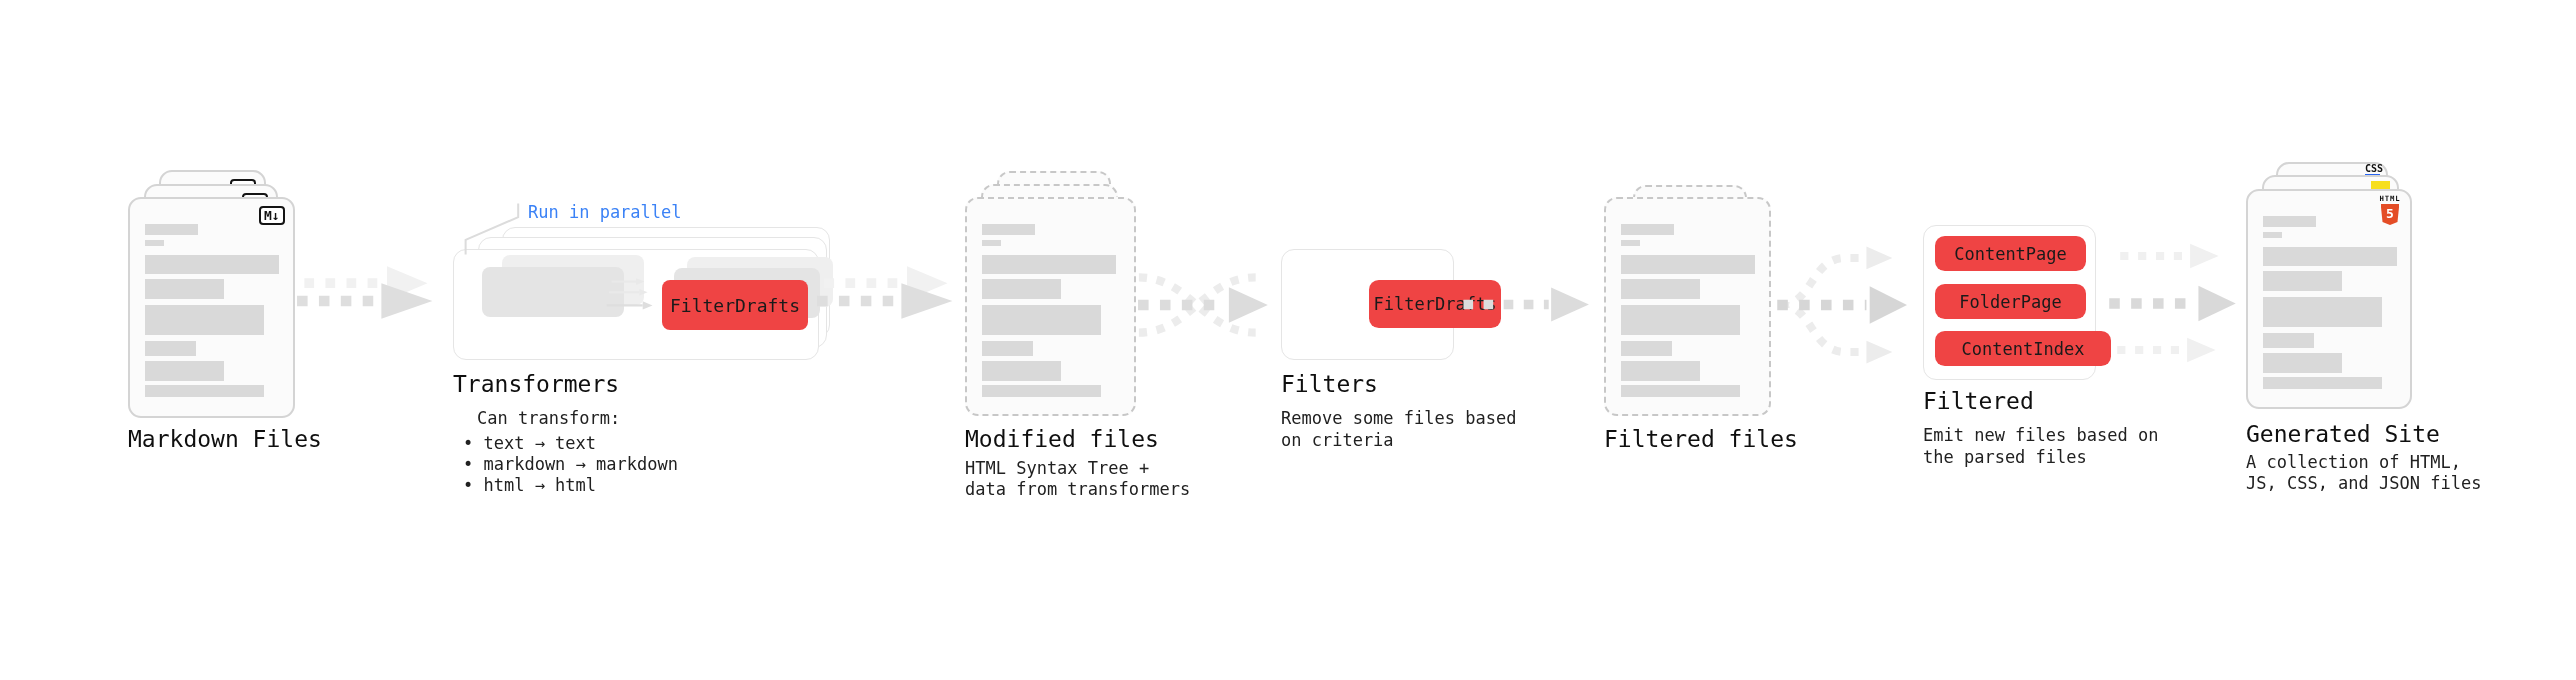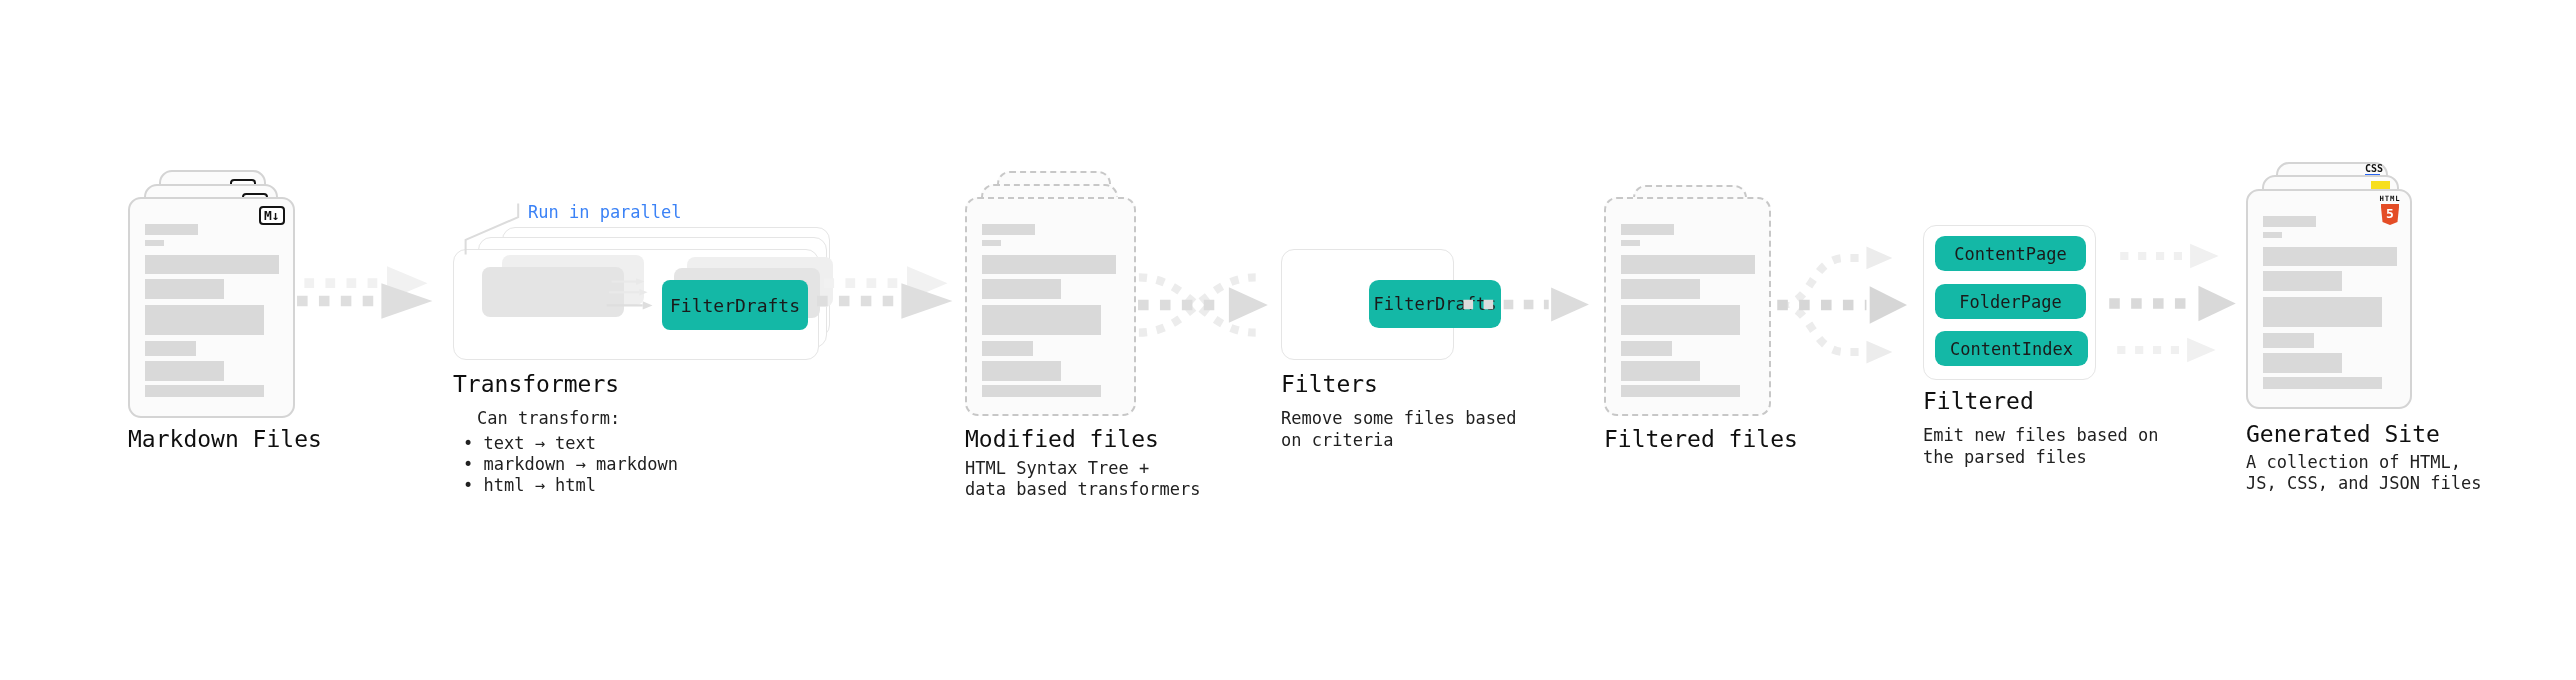--- a/index.html
+++ b/index.html
@@ -34,21 +34,21 @@
   .html5-badge { position: absolute; top: 4.1px; right: 9px; width: 22px; text-align: center; }
   .html5-badge .t { font-size: 7.3px; font-weight: bold; color: #111; line-height: 8.1px; letter-spacing: 0.8px; }
   .html5-badge .shield { width: 18.7px; height: 21px; margin: 0.8px auto 0; background: #e44d26;
               clip-path: polygon(0 0, 100% 0, 90% 86%, 50% 100%, 10% 86%);
               color: #fff; font-size: 13px; font-weight: bold; line-height: 20.3px; text-align: center; }
 
   
   .frame { position: absolute; background: #ffffff; border: 1.6px solid #e5e5e5; border-radius: 13px; }
 
   
-  .gbox { position: absolute; background: #14b8a6; border-radius: 8.1px; display: flex;
+  .gbox { position: absolute; background: #ef4444; border-radius: 8.1px; display: flex;
           align-items: center; justify-content: center; font-size: 18px; color: #1a1a1a; white-space: nowrap; }
   .gbox.g1 { background: #e4e4e4; }
   .gbox.g2 { background: #efefef; }
   .gbox.small { font-size: 17px; border-radius: 9.8px; }
 
   .heading { position: absolute; font-size: 23px; color: #0f0f0f; white-space: nowrap; }
   .sub { position: absolute; font-size: 17px; color: #212121; white-space: nowrap; }
   .annotation { position: absolute; font-size: 17px; color: #3b82f6; white-space: nowrap; }
 </style>
 </head>
@@ -127,21 +127,21 @@
     <div class="b b2"></div>
     <div class="b b3"></div>
     <div class="b b4"></div>
     <div class="b b5"></div>
     <div class="b b6"></div>
     <div class="b b7"></div>
     <div class="b b8"></div>
   </div>
   <div class="heading" style="left:965px;top:426px">Modified files</div>
   <div class="sub" style="left:965px;top:458px">HTML Syntax Tree +</div>
-  <div class="sub" style="left:965px;top:479px">data based transformers</div>
+  <div class="sub" style="left:965px;top:479px">data from transformers</div>
 
   <svg class="abs" style="left:1134px;top:256px" width="146" height="98" viewBox="0 0 180 120">
     <path d="M6,26 C70,26 85,94 150,94" fill="none" stroke="#ececec" stroke-width="10" stroke-dasharray="10 12"></path>
     <path d="M6,94 C70,94 85,26 150,26" fill="none" stroke="#ececec" stroke-width="10" stroke-dasharray="10 12"></path>
     <line x1="5" y1="60" x2="113" y2="60" stroke="#dcdcdc" stroke-width="13" stroke-dasharray="13 14"></line>
     <polygon points="117,38 117,82 165,60" fill="#dcdcdc"></polygon>
   </svg>
 
   <div class="frame" style="left:1281px;top:249px;width:173px;height:111px"></div>
   <div class="gbox small" style="left:1369px;top:280px;width:132px;height:48px">FilterDrafts</div>
@@ -172,21 +172,21 @@
     <polygon points="114,3 114,31 146,17" fill="#ececec"></polygon>
     <path d="M8,75 C48,75 45,133 88,133 L112,133" fill="none" stroke="#ececec" stroke-width="10" stroke-dasharray="10 12"></path>
     <polygon points="114,119 114,147 146,133" fill="#ececec"></polygon>
     <line x1="4" y1="75" x2="114" y2="75" stroke="#d6d6d6" stroke-width="13" stroke-dasharray="13 14"></line>
     <polygon points="118,52 118,98 164,75" fill="#d6d6d6"></polygon>
   </svg>
 
   <div class="frame" style="left:1923px;top:225px;width:173px;height:155px"></div>
   <div class="gbox small" style="left:1935px;top:236px;width:151px;height:35px">ContentPage</div>
   <div class="gbox small" style="left:1935px;top:284px;width:151px;height:35px">FolderPage</div>
-  <div class="gbox small" style="left:1935px;top:331px;width:153px;height:35px">ContentIndex</div>
+  <div class="gbox small" style="left:1935px;top:331px;width:176px;height:35px">ContentIndex</div>
   <div class="heading" style="left:1923px;top:388px">Filtered</div>
   <div class="sub" style="left:1923px;top:425px">Emit new files based on</div>
   <div class="sub" style="left:1923px;top:447px">the parsed files</div>
 
   <svg class="abs" style="left:2117px;top:242px" width="104" height="28" viewBox="0 0 128 34">
     <line x1="4" y1="17" x2="86" y2="17" stroke="#f0f0f0" stroke-width="10" stroke-dasharray="10 12"></line>
     <polygon points="90,2 90,32 125,17" fill="#f0f0f0"></polygon>
   </svg>
   <svg class="abs" style="left:2106px;top:284px" width="133" height="39" viewBox="0 0 164 48">
     <line x1="4" y1="24" x2="110" y2="24" stroke="#d9d9d9" stroke-width="13" stroke-dasharray="13 14"></line>

